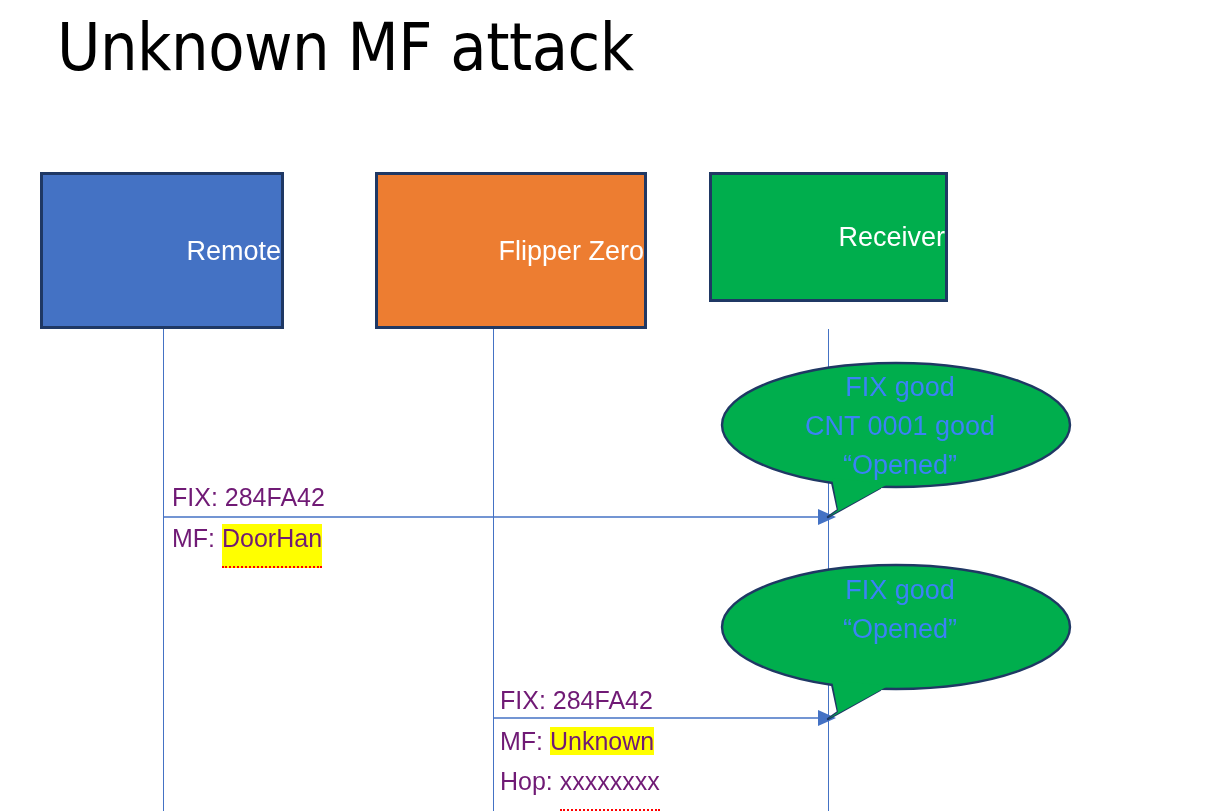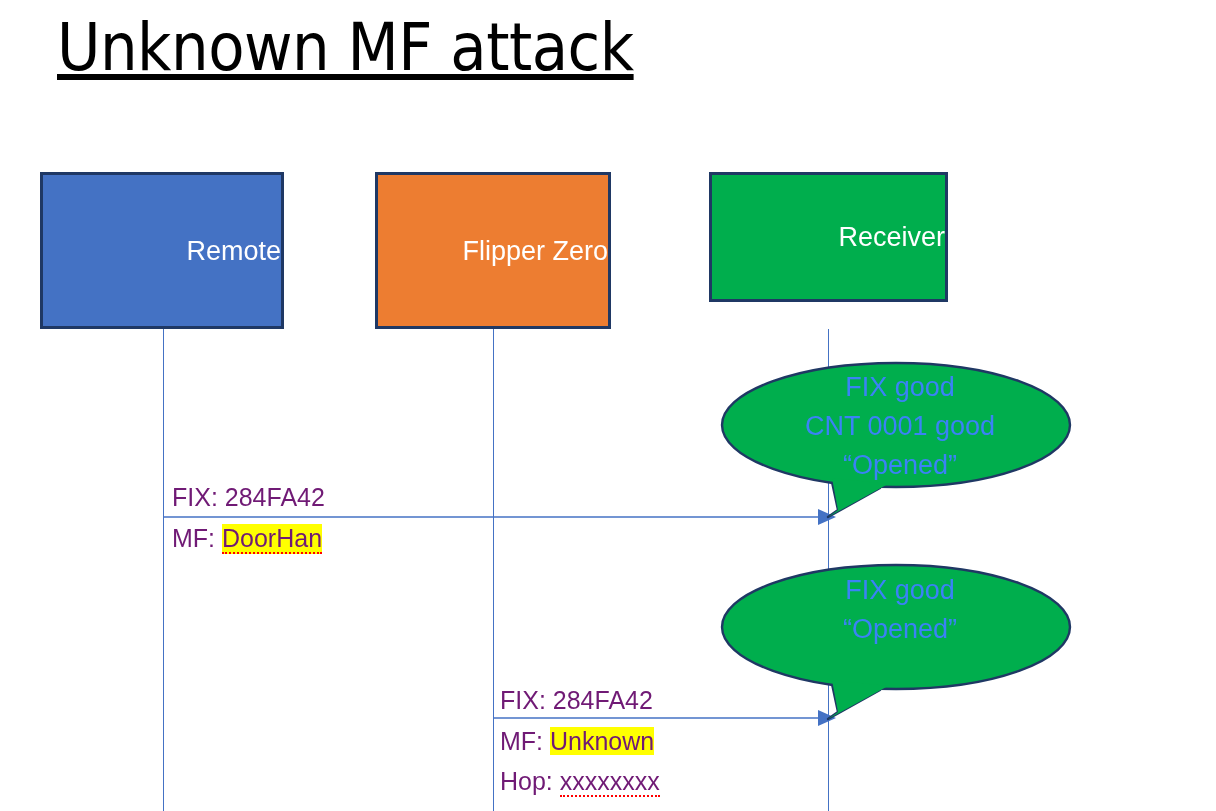--- a/index.html
+++ b/index.html
@@ -24,42 +24,41 @@
     left: 57px;
     top: 5px;
     font-size: 66px;
     line-height: 86px;
     font-weight: 300;
     color: #000000;
     letter-spacing: -0.5px;
     white-space: nowrap;
     font-family: "DejaVu Sans Condensed", "Liberation Sans", sans-serif;
     font-stretch: condensed;
-    text-decoration: underline;
   }
 
   
   .actor-box {
     position: absolute;
     box-sizing: border-box;
     border: 3px solid #1F3864;
     display: flex;
     align-items: center;
     justify-content: flex-end;
   }
   .actor-label {
     color: #ffffff;
     font-size: 27px;
     line-height: 32px;
     font-weight: 400;
     text-align: center;
   }
 
   #actor-remote   { left: 40px;  top: 172px; width: 244px; height: 157px; background: #4472C4; }
-  #actor-flipper  { left: 375px; top: 172px; width: 236px; height: 157px; background: #ED7D31; }
+  #actor-flipper  { left: 375px; top: 172px; width: 272px; height: 157px; background: #ED7D31; }
   #actor-receiver { left: 709px; top: 172px; width: 239px; height: 130px; background: #00AE4D; }
 
   
   .lifeline {
     position: absolute;
     width: 1px;
     background: #4472C4;
     top: 329px;
     height: 482px;
   }
@@ -84,21 +83,21 @@
   #msg1-line1 { left: 172px; top: 477px; }
   #msg1-rest  { left: 172px; top: 518px; }
   #msg2-line1 { left: 500px; top: 680px; }
   #msg2-rest  { left: 500px; top: 721px; }
 
   .hl {
     background: #FFFF00;
   }
   .squiggle {
     border-bottom: 2px dotted #FF0000;
-    padding-bottom: 0;
+    padding-bottom: 14px;
   }
 
   
   .callout {
     position: absolute;
   }
   .callout-text {
     position: absolute;
     text-align: center;
     color: #3b82f6;

